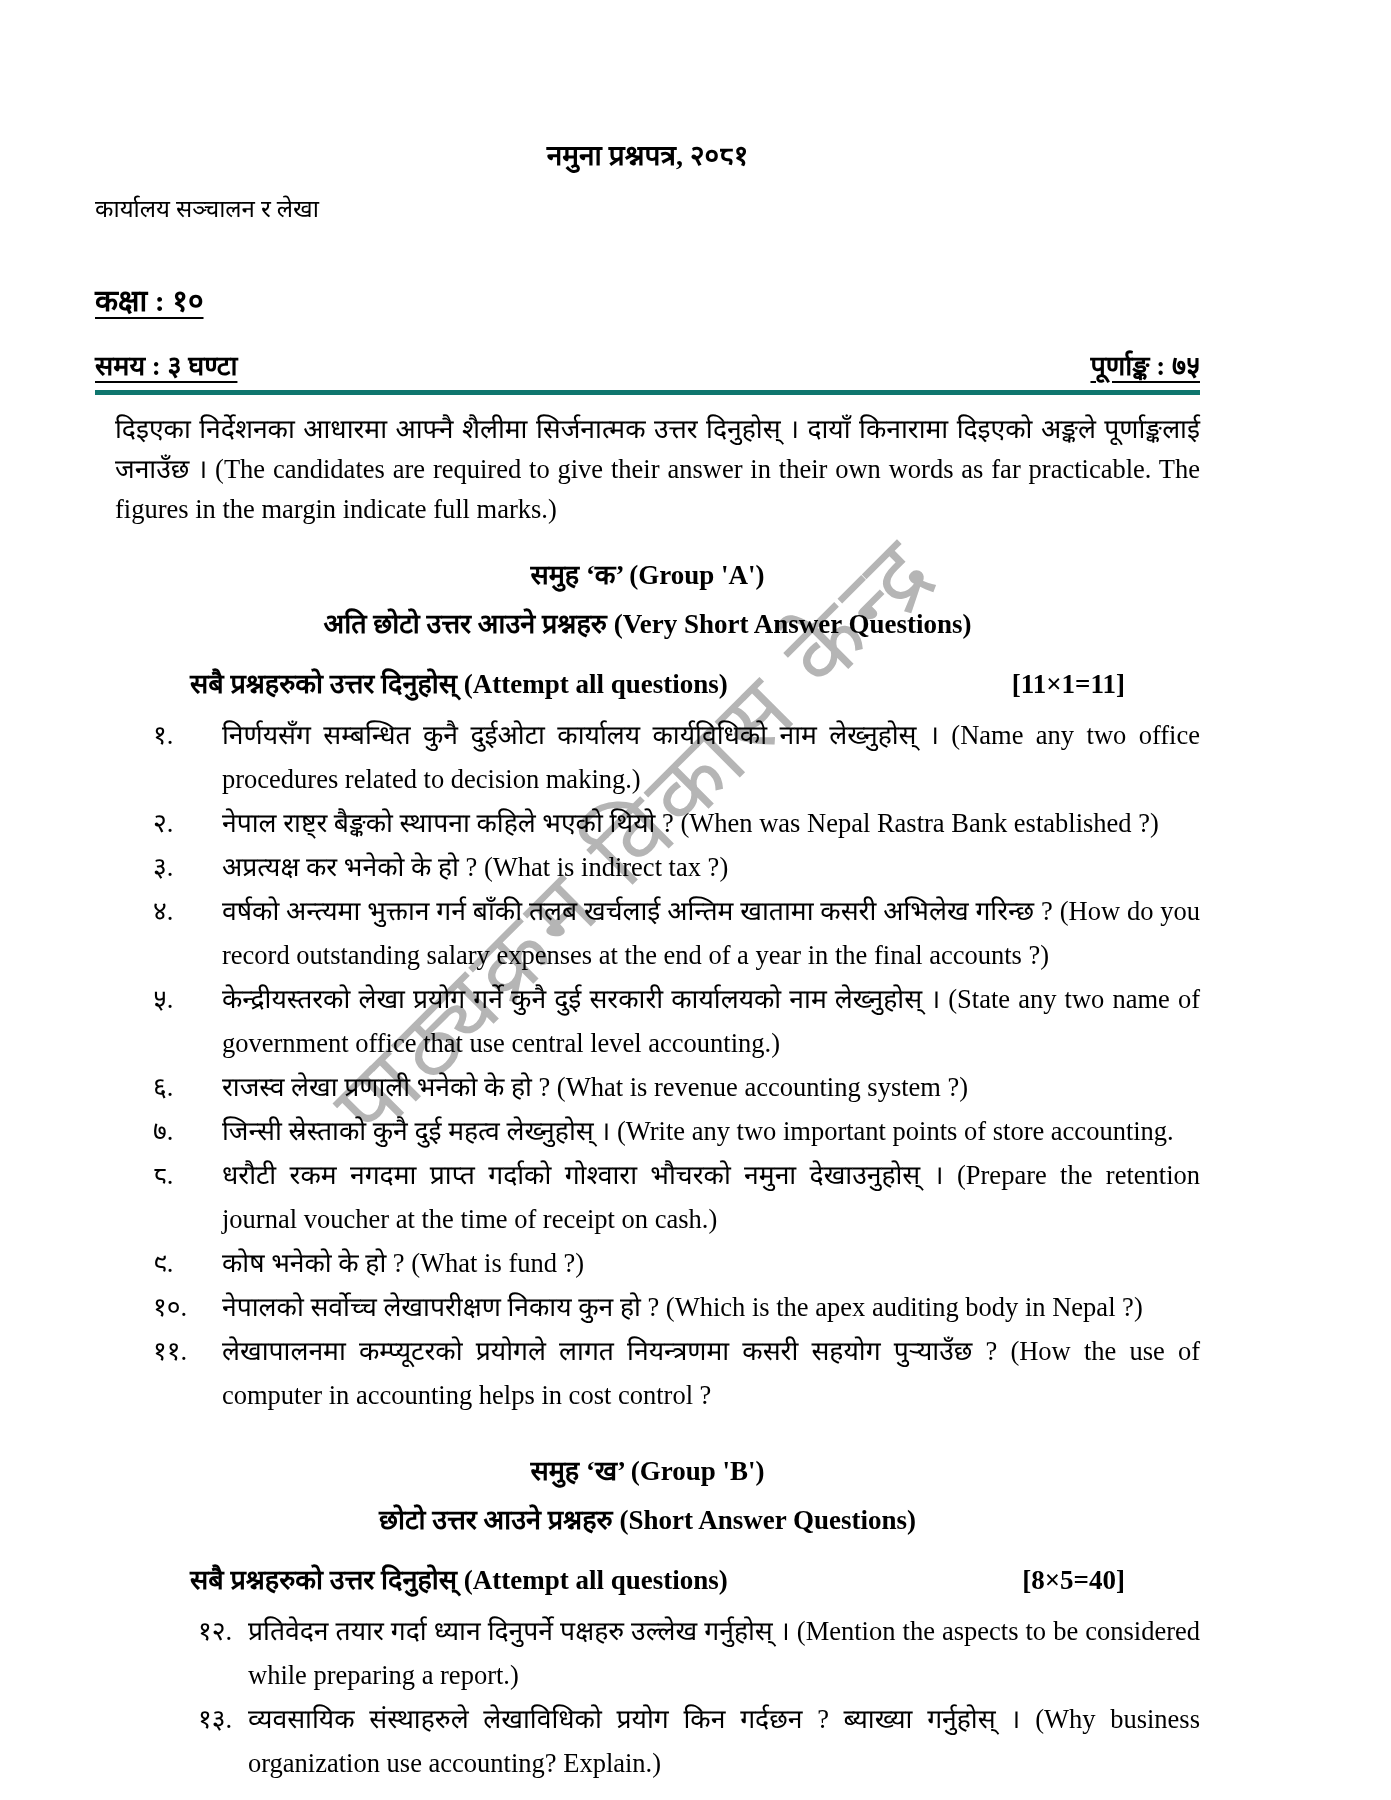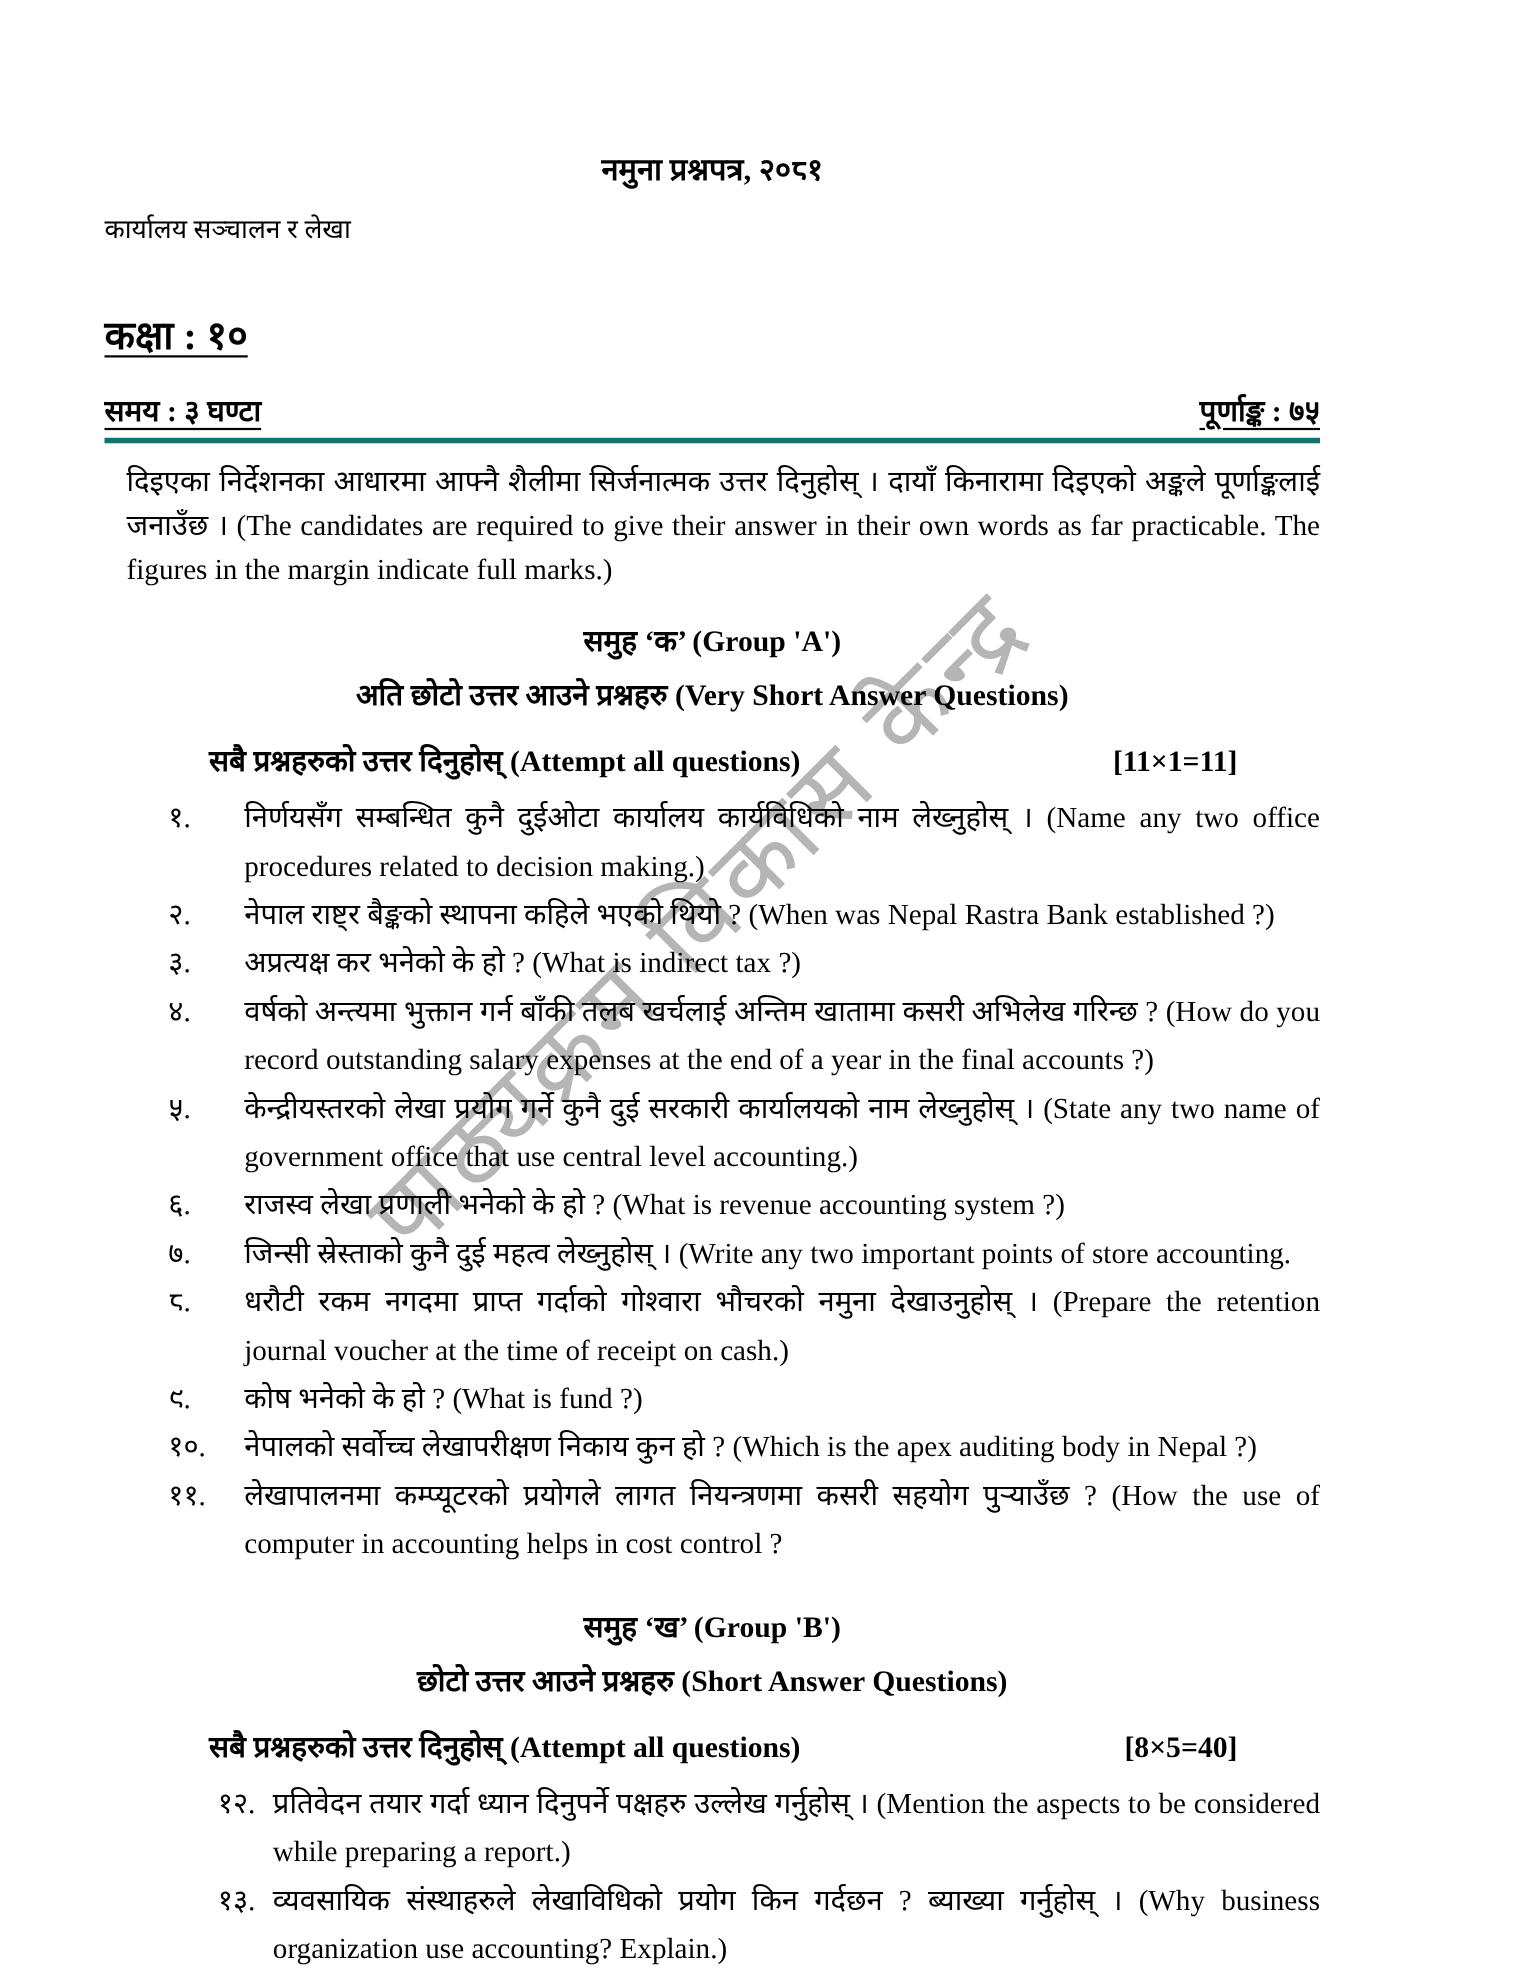--- a/index.html
+++ b/index.html
@@ -37,21 +37,21 @@
   }
   .subtitle{
     text-align:left;
     font-size:24px;
     font-weight:normal;
     line-height:32px;
     margin:21px 0 0 0;
   }
   .class-line{
     margin-top:54px;
-    font-size:36px;
+    font-size:30px;
     font-weight:bold;
   }
   .class-line span{
     text-decoration:underline;
     text-decoration-thickness:2px;
     text-underline-offset:6px;
   }
   .time-row{
     margin-top:26px;
     display:flex;

